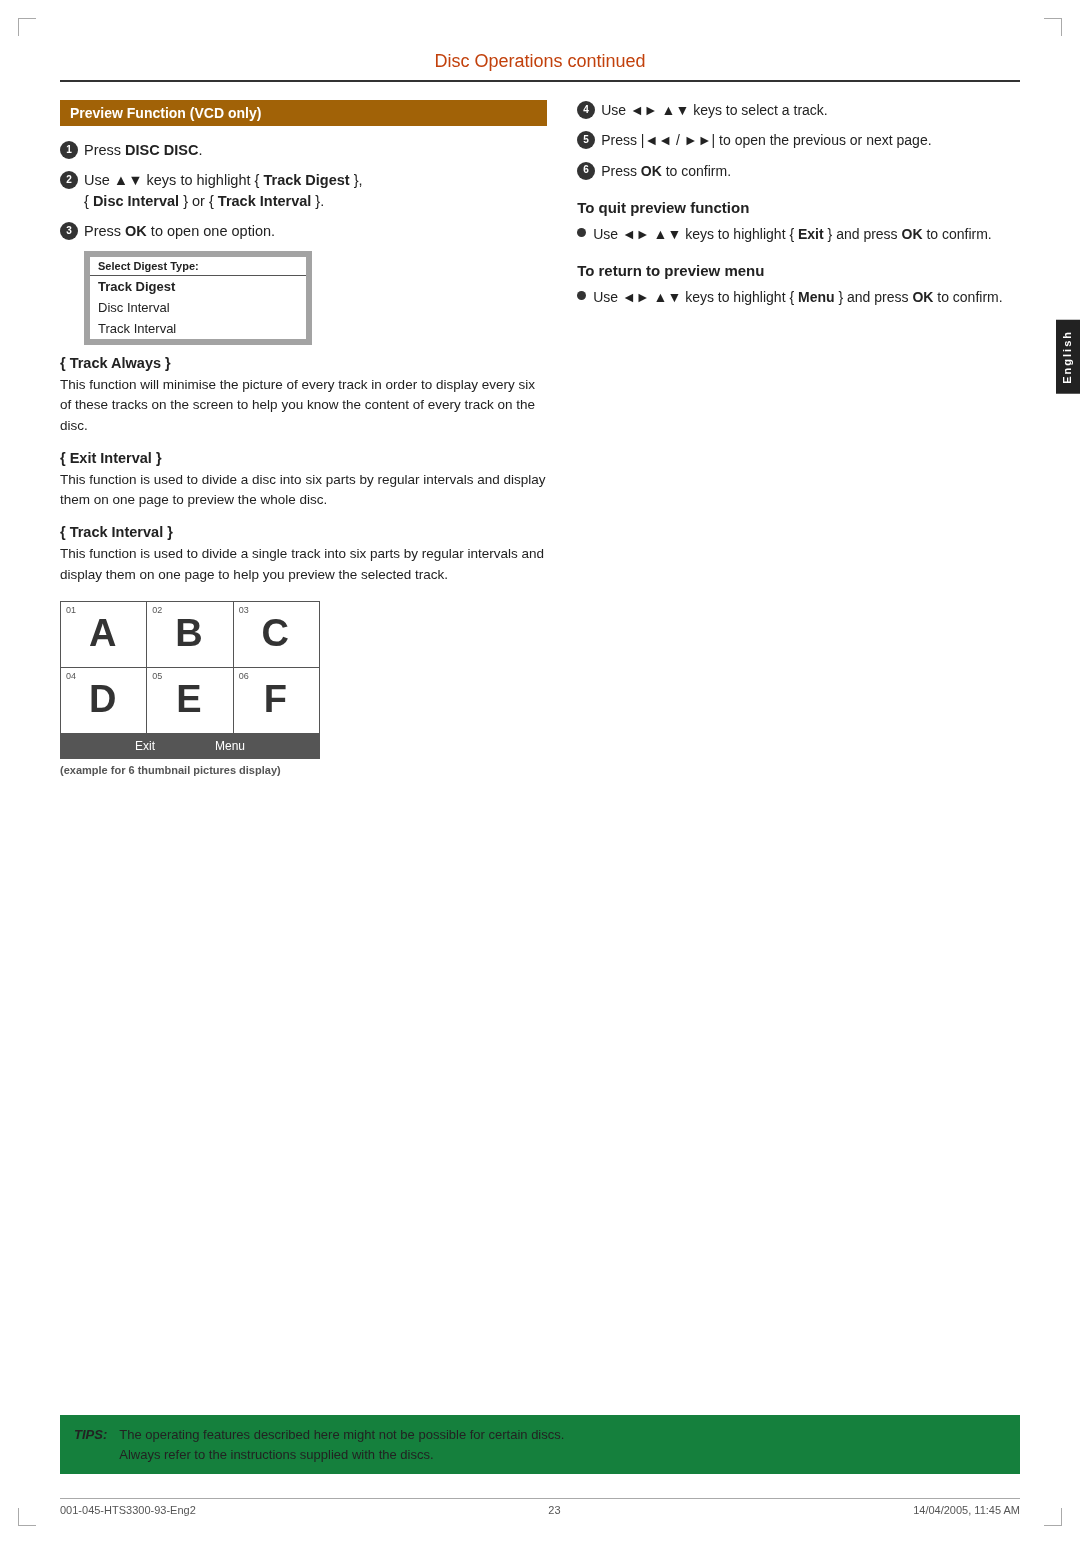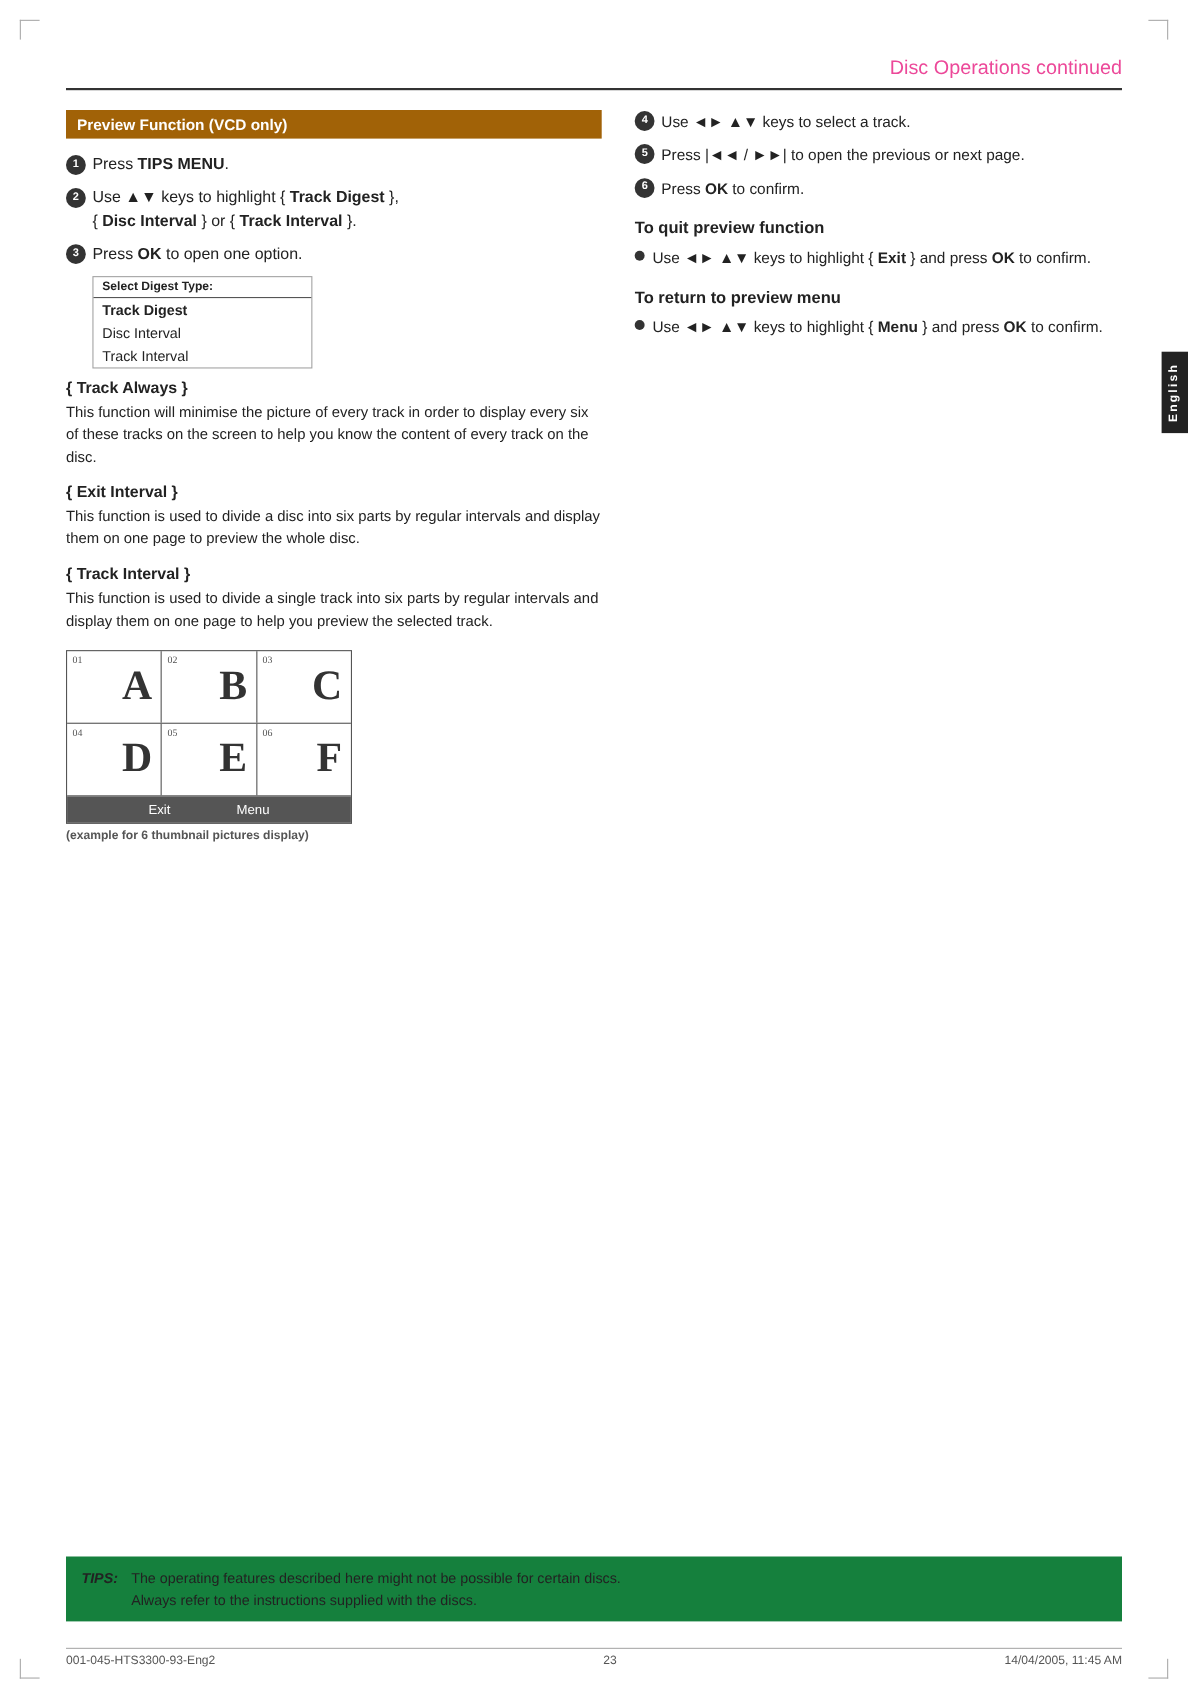--- a/index.html
+++ b/index.html
@@ -50,21 +50,22 @@
       top: 42px;
       left: 60px;
       right: 60px;
       border-bottom: 2px solid #333;
       padding-bottom: 6px;
       text-align: right;
     }
     .page-header h1 {
       font-size: 28px;
       font-weight: bold;
-      color: #ec4899;
+      color: #c2410c;
+      text-align: center;
     }
     .page-header h1 span {
       font-size: 18px;
       font-weight: normal;
     }
 
     
     .main-content {
       position: absolute;
       top: 100px;
@@ -113,23 +114,23 @@
       display: flex;
       align-items: center;
       justify-content: center;
       flex-shrink: 0;
       margin-right: 6px;
       margin-top: 1px;
     }
 
     
     .digest-box {
-      border: 1px solid #a3a3a3;
+      border: 6px solid #a3a3a3;
       margin: 10px 0 10px 24px;
-      width: 200px;
+      width: 228px;
     }
     .digest-box-header {
       font-size: 11px;
       font-weight: bold;
       padding: 3px 8px;
       border-bottom: 1px solid #555;
     }
     .digest-box-item {
       padding: 3px 8px;
       font-size: 13px;
@@ -169,22 +170,21 @@
       border-bottom: none;
     }
     .thumb-cell {
       flex: 1;
       border-right: 1px solid #555;
       padding: 4px 8px 6px 6px;
       position: relative;
       min-height: 65px;
       display: flex;
       align-items: center;
-      justify-content: flex-end;
-      font-family: Liberation Serif, serif;
+      justify-content: center;
     }
     .thumb-cell:last-child {
       border-right: none;
     }
     .thumb-cell-num {
       position: absolute;
       top: 3px;
       left: 5px;
       font-size: 9px;
       color: #555;
@@ -292,21 +292,21 @@
 </div>
 
 <div class="main-content">
 
   <div class="left-col">
 
     <div class="section-header">Preview Function (VCD only)</div>
 
     <div class="step">
       <div class="step-num">1</div>
-      <div>Press <strong>TIPS MENU</strong>.</div>
+      <div>Press <strong>DISC DISC</strong>.</div>
     </div>
 
     <div class="step">
       <div class="step-num">2</div>
       <div>Use ▲▼ keys to highlight { <strong>Track Digest</strong> },<br>{ <strong>Disc Interval</strong> } or { <strong>Track Interval</strong> }.</div>
     </div>
 
     <div class="step">
       <div class="step-num">3</div>
       <div>Press <strong>OK</strong> to open one option.</div>

